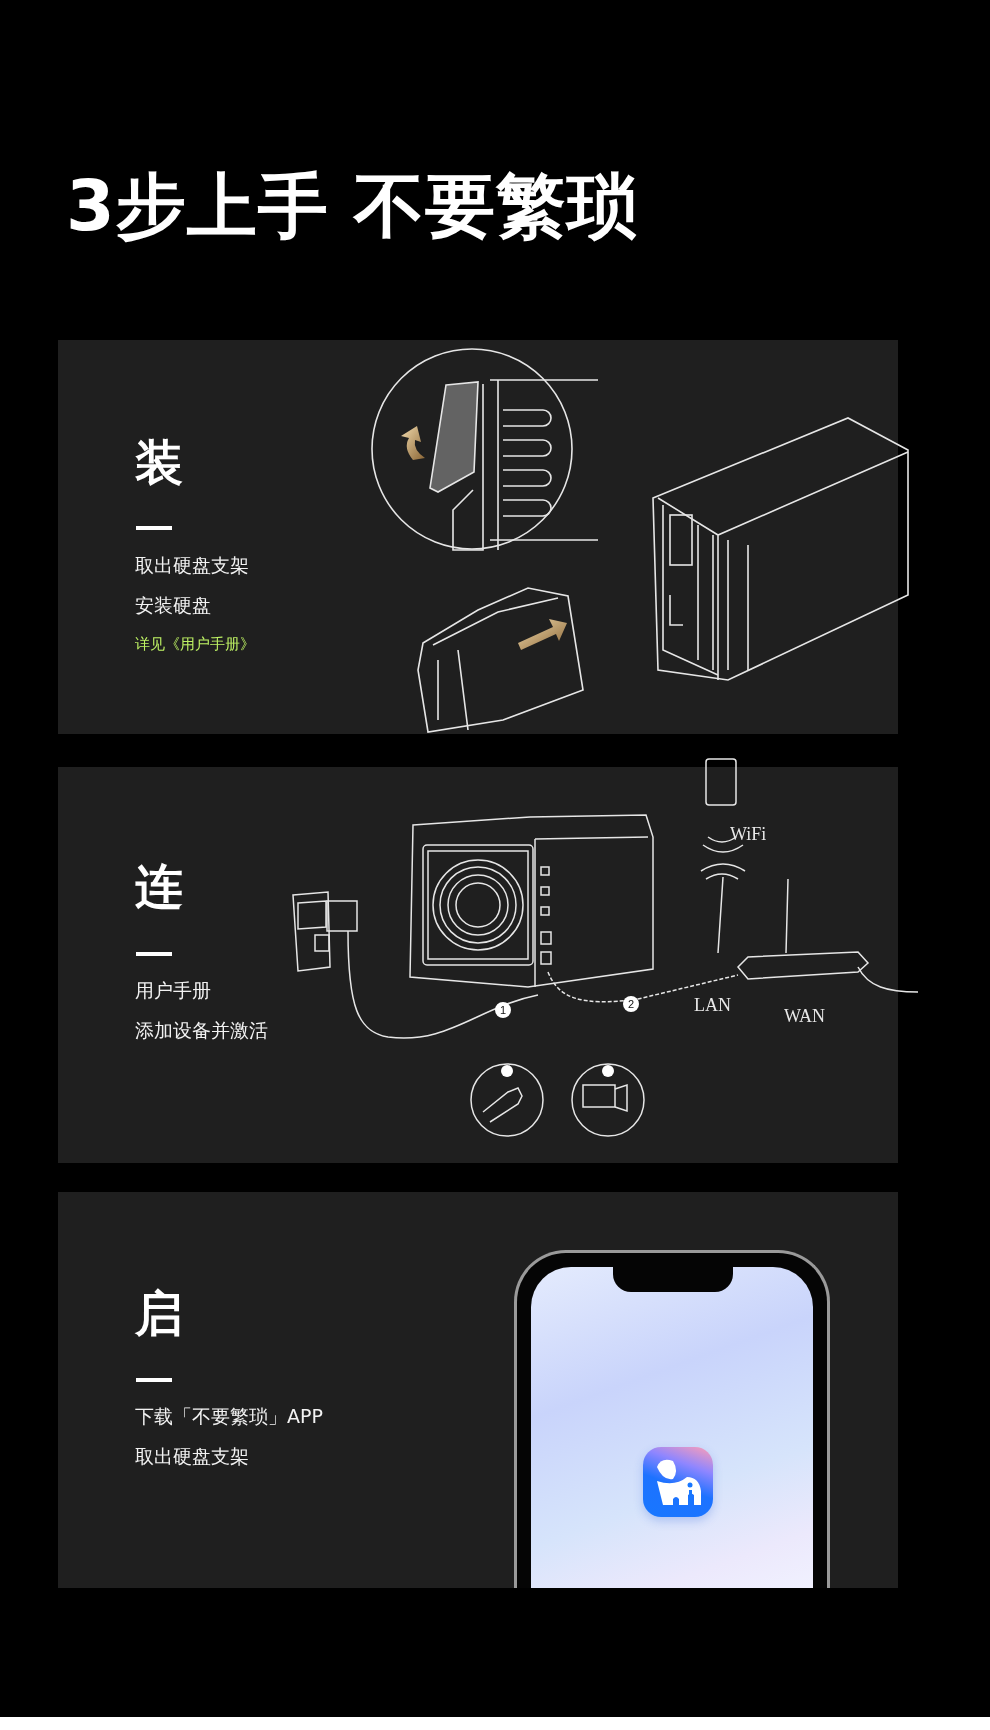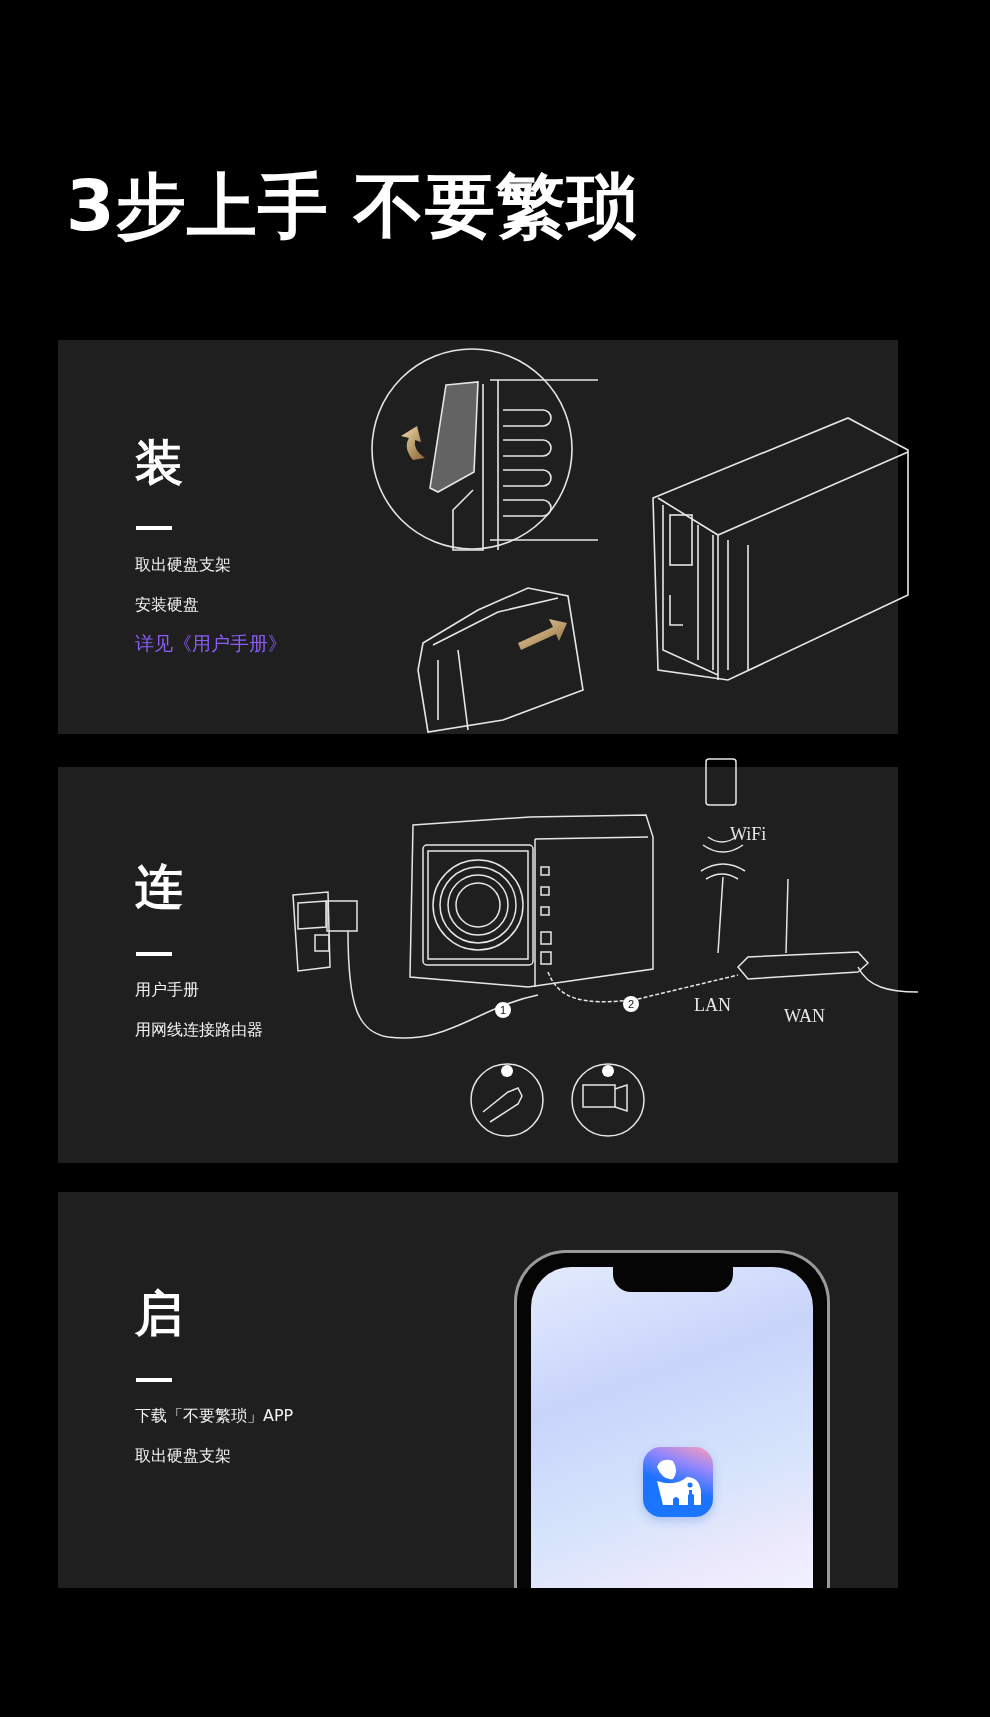--- a/index.html
+++ b/index.html
@@ -17,23 +17,23 @@
   #p1 { top:340px; height:394px; }
   #p2 { top:767px; height:396px; }
   #p3 { top:1192px; height:396px; }
   .step-head {
     position:absolute; left:77px; font-size:48px; font-weight:bold; color:#fff; line-height:60px;
   }
   .step-dash {
     position:absolute; left:78px; width:36px; height:4px; background:#fff;
   }
   .step-line {
-    position:absolute; left:77px; font-size:16px; color:#f2f2f2; white-space:nowrap; line-height:28px;
+    position:absolute; left:77px; font-size:19px; color:#f2f2f2; white-space:nowrap; line-height:28px;
   }
-  .step-line.muted { color:#8b5cf6; font-size:19px;font-family:Liberation Serif, serif; }
+  .step-line.muted { color:#bef264; font-size:15px;font-family:Liberation Serif, serif; }
   svg { position:absolute; overflow:visible; }
   .lbl { position:absolute; font-size:18px; color:#e8e8e8; font-family:Liberation Serif, serif; }
   .phone {
     position:absolute; left:456px; top:58px; width:316px; height:346px;
     border:3px solid #9a9a9a; border-bottom:none; border-radius:52px 52px 0 0;
     background:#050505; box-sizing:border-box;
   }
   .screen {
     position:absolute; left:14px; top:14px; right:14px; bottom:0;
     border-radius:40px 40px 0 0;
@@ -91,21 +91,21 @@
 
     <path d="M355 120 q-10 -12 -4 -22 l-8 -2 l16 -10 l4 16 l-6 -2 q-2 10 10 18 Z" fill="url(#gold)"></path>
     <path d="M460 303 l35 -16 l-4 -8 l18 4 l-8 18 l-3 -7 l-35 16 Z" fill="url(#gold)"></path>
   </svg>
 </div>
 
 <div class="panel" id="p2">
   <div class="step-head" style="top:89px">连</div>
   <div class="step-dash" style="top:185px"></div>
   <div class="step-line" style="top:209px">用户手册</div>
-  <div class="step-line" style="top:249px">用网线连接路由器</div>
+  <div class="step-line" style="top:249px">添加设备并激活</div>
 
   <svg width="840" height="396" viewBox="0 0 840 396" style="left:0;top:0">
     <g fill="none" stroke="#e6e6e6" stroke-width="1.5">
 
       <path d="M235 128 L270 125 L272 200 L240 204 Z"></path>
       <path d="M240 136 L268 134 L268 160 L240 162 Z"></path>
       <rect x="269" y="134" width="30" height="30"></rect>
       <rect x="257" y="168" width="14" height="16"></rect>
 
       <path d="M290 164 C 290 240, 300 265, 330 270 C 390 278, 420 240, 480 228"></path>

